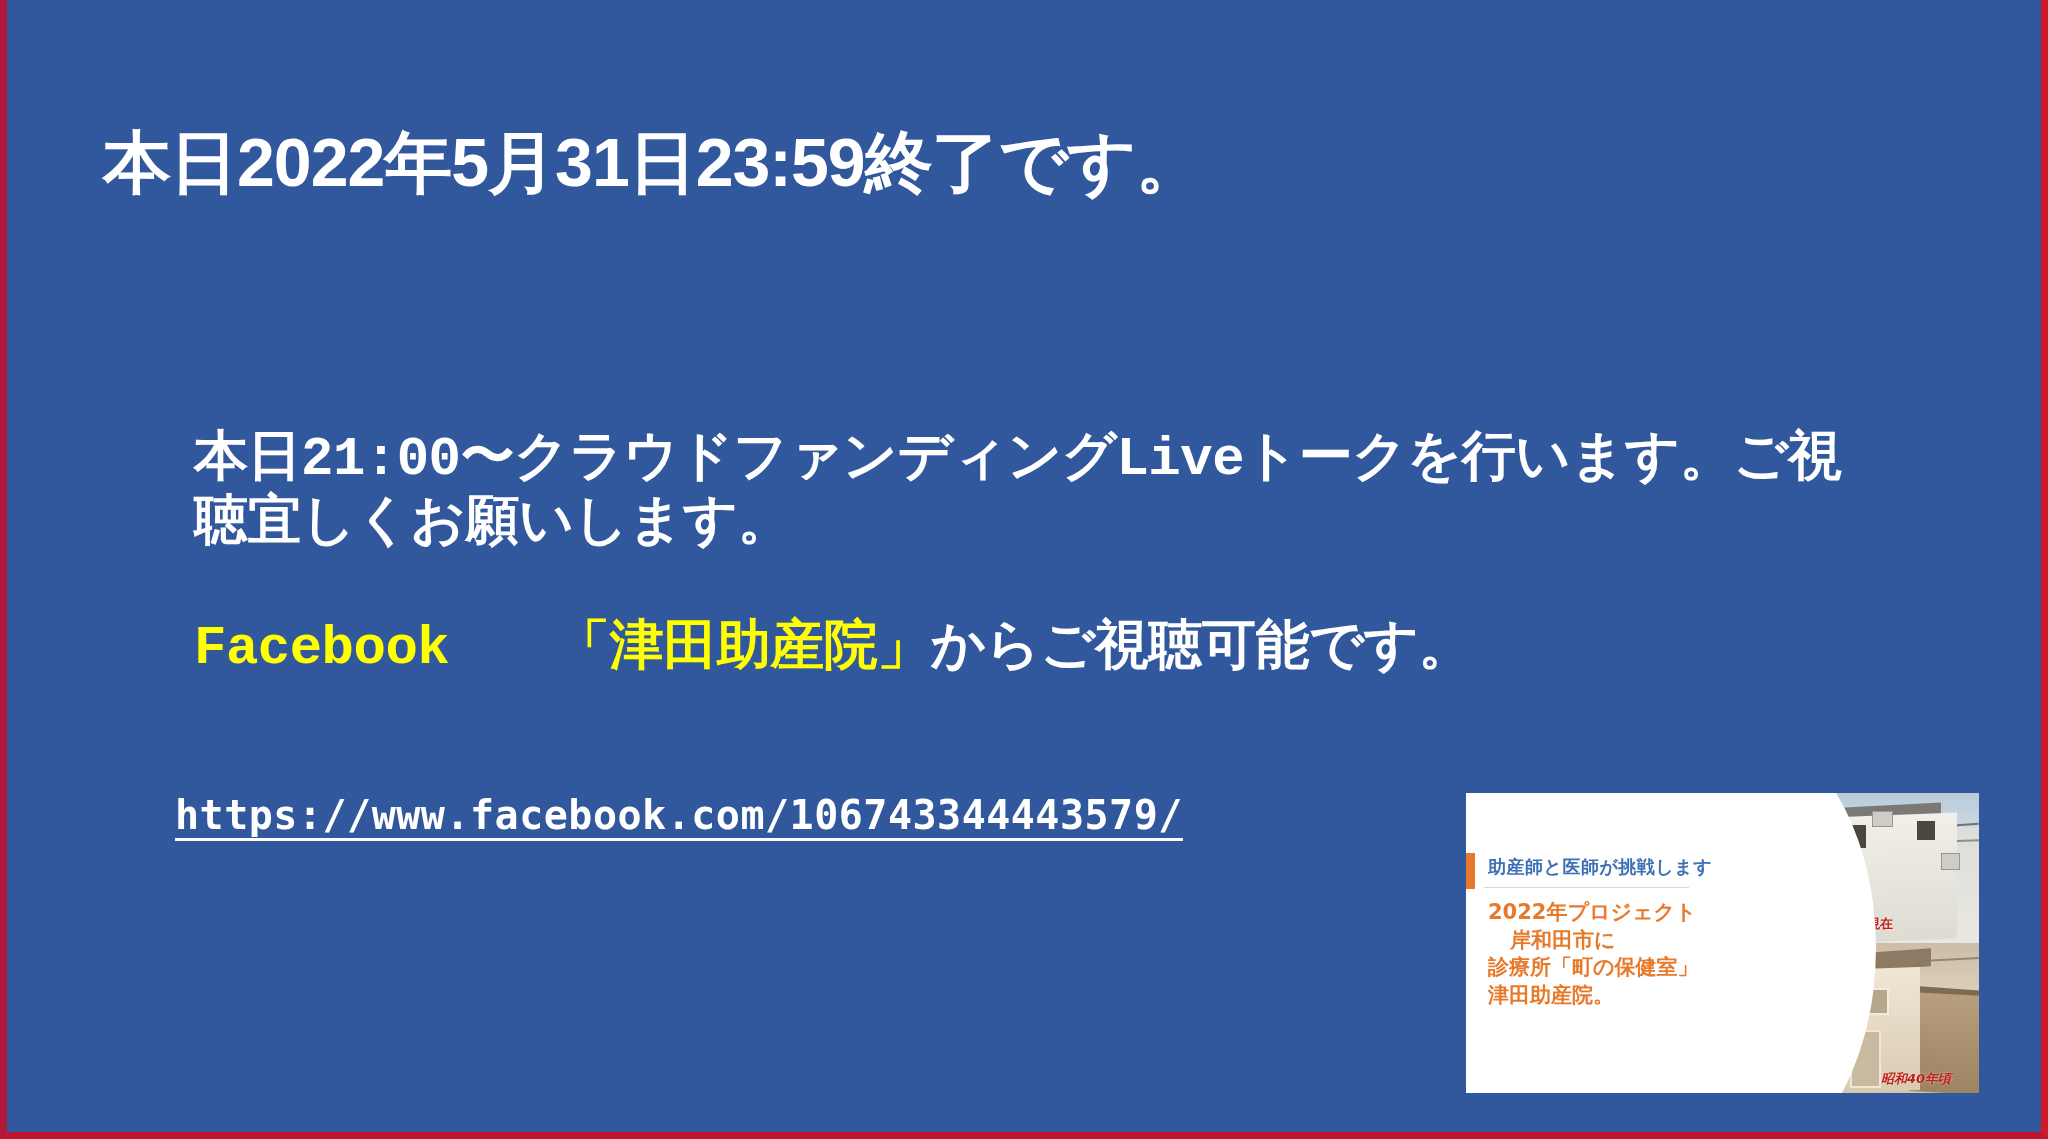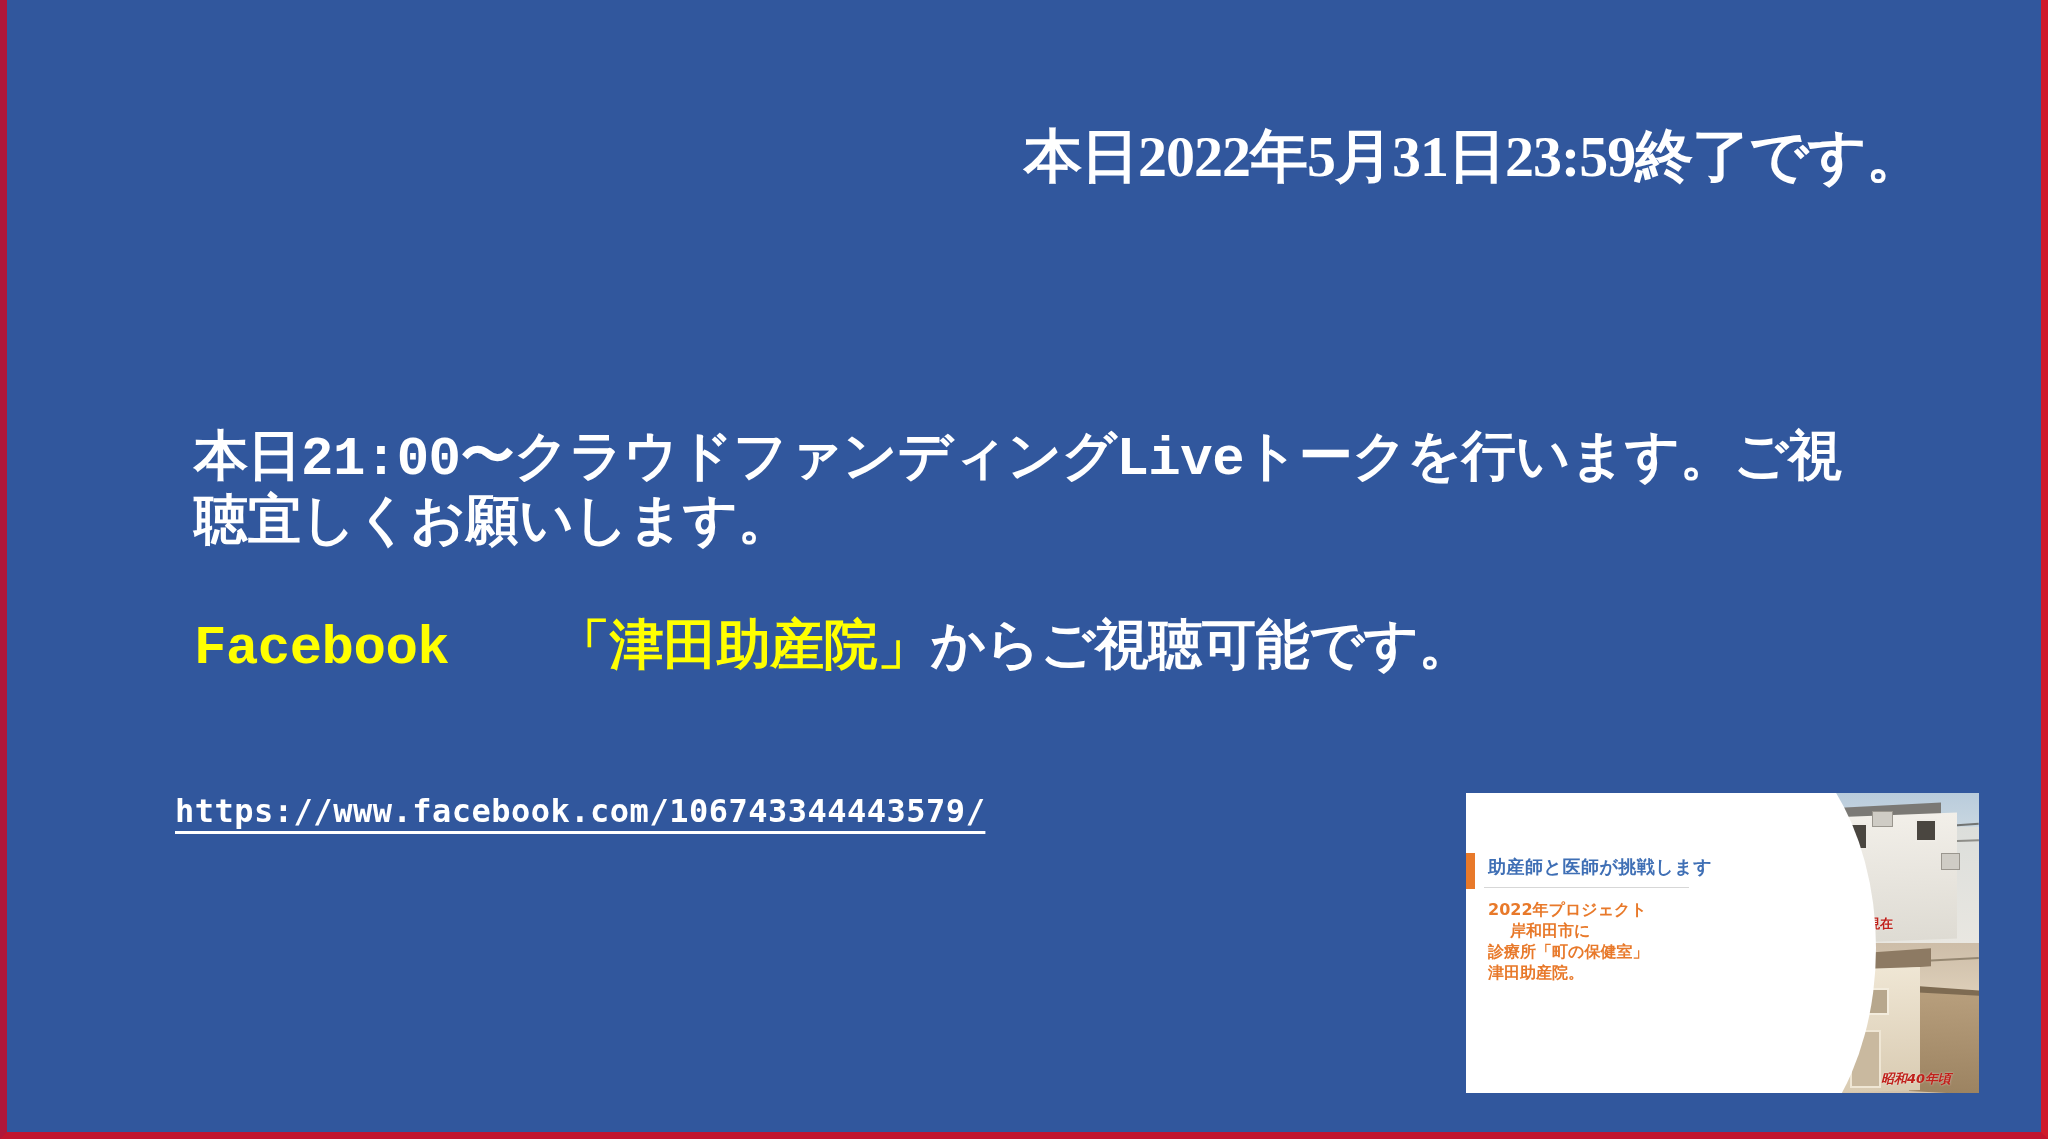--- a/index.html
+++ b/index.html
@@ -28,27 +28,26 @@
     overflow: hidden;
   }
 
   
   .title {
     position: absolute;
     left: 96px;
     top: 126px;
     width: 1820px;
     color: #ffffff;
-    font-size: 58px;
+    font-size: 68px;
     line-height: 1.08;
     font-weight: 700;
     letter-spacing: -1px;
     white-space: nowrap;
-    font-family: Liberation Serif, serif;
-    text-align: right;
+    font-family: Liberation Sans, sans-serif;
   }
 
   
   .body-block {
     position: absolute;
     left: 168px;
     top: 428px;
     width: 1700px;
   }
 
@@ -73,21 +72,21 @@
   }
   .hl-yellow {
     color: #ffff00;
   }
 
   .url-line {
     position: absolute;
     left: 168px;
     top: 792px;
     color: #ffffff;
-    font-size: 32px;
+    font-size: 40px;
     font-weight: 700;
     letter-spacing: 0.5px;
     text-decoration: underline;
     text-underline-offset: 9px;
     text-decoration-thickness: 3px;
     white-space: nowrap;
     font-family: "DejaVu Sans Mono", "Liberation Mono", monospace;
   }
 
   
@@ -153,21 +152,21 @@
     height: 1px;
     background: #d7d7d7;
     z-index: 6;
   }
   .thumb-headline {
     position: absolute;
     left: 22px;
     top: 106px;
     z-index: 6;
     color: #e8792a;
-    font-size: 16px;
+    font-size: 21px;
     line-height: 1.32;
     font-weight: 700;
     white-space: nowrap;
     font-family: "DejaVu Sans", sans-serif;
   }
   .thumb-headline .ind { display: block; }
   .thumb-headline .ind.i1 { padding-left: 22px; }
 
   .thumb-right {
     position: relative;

